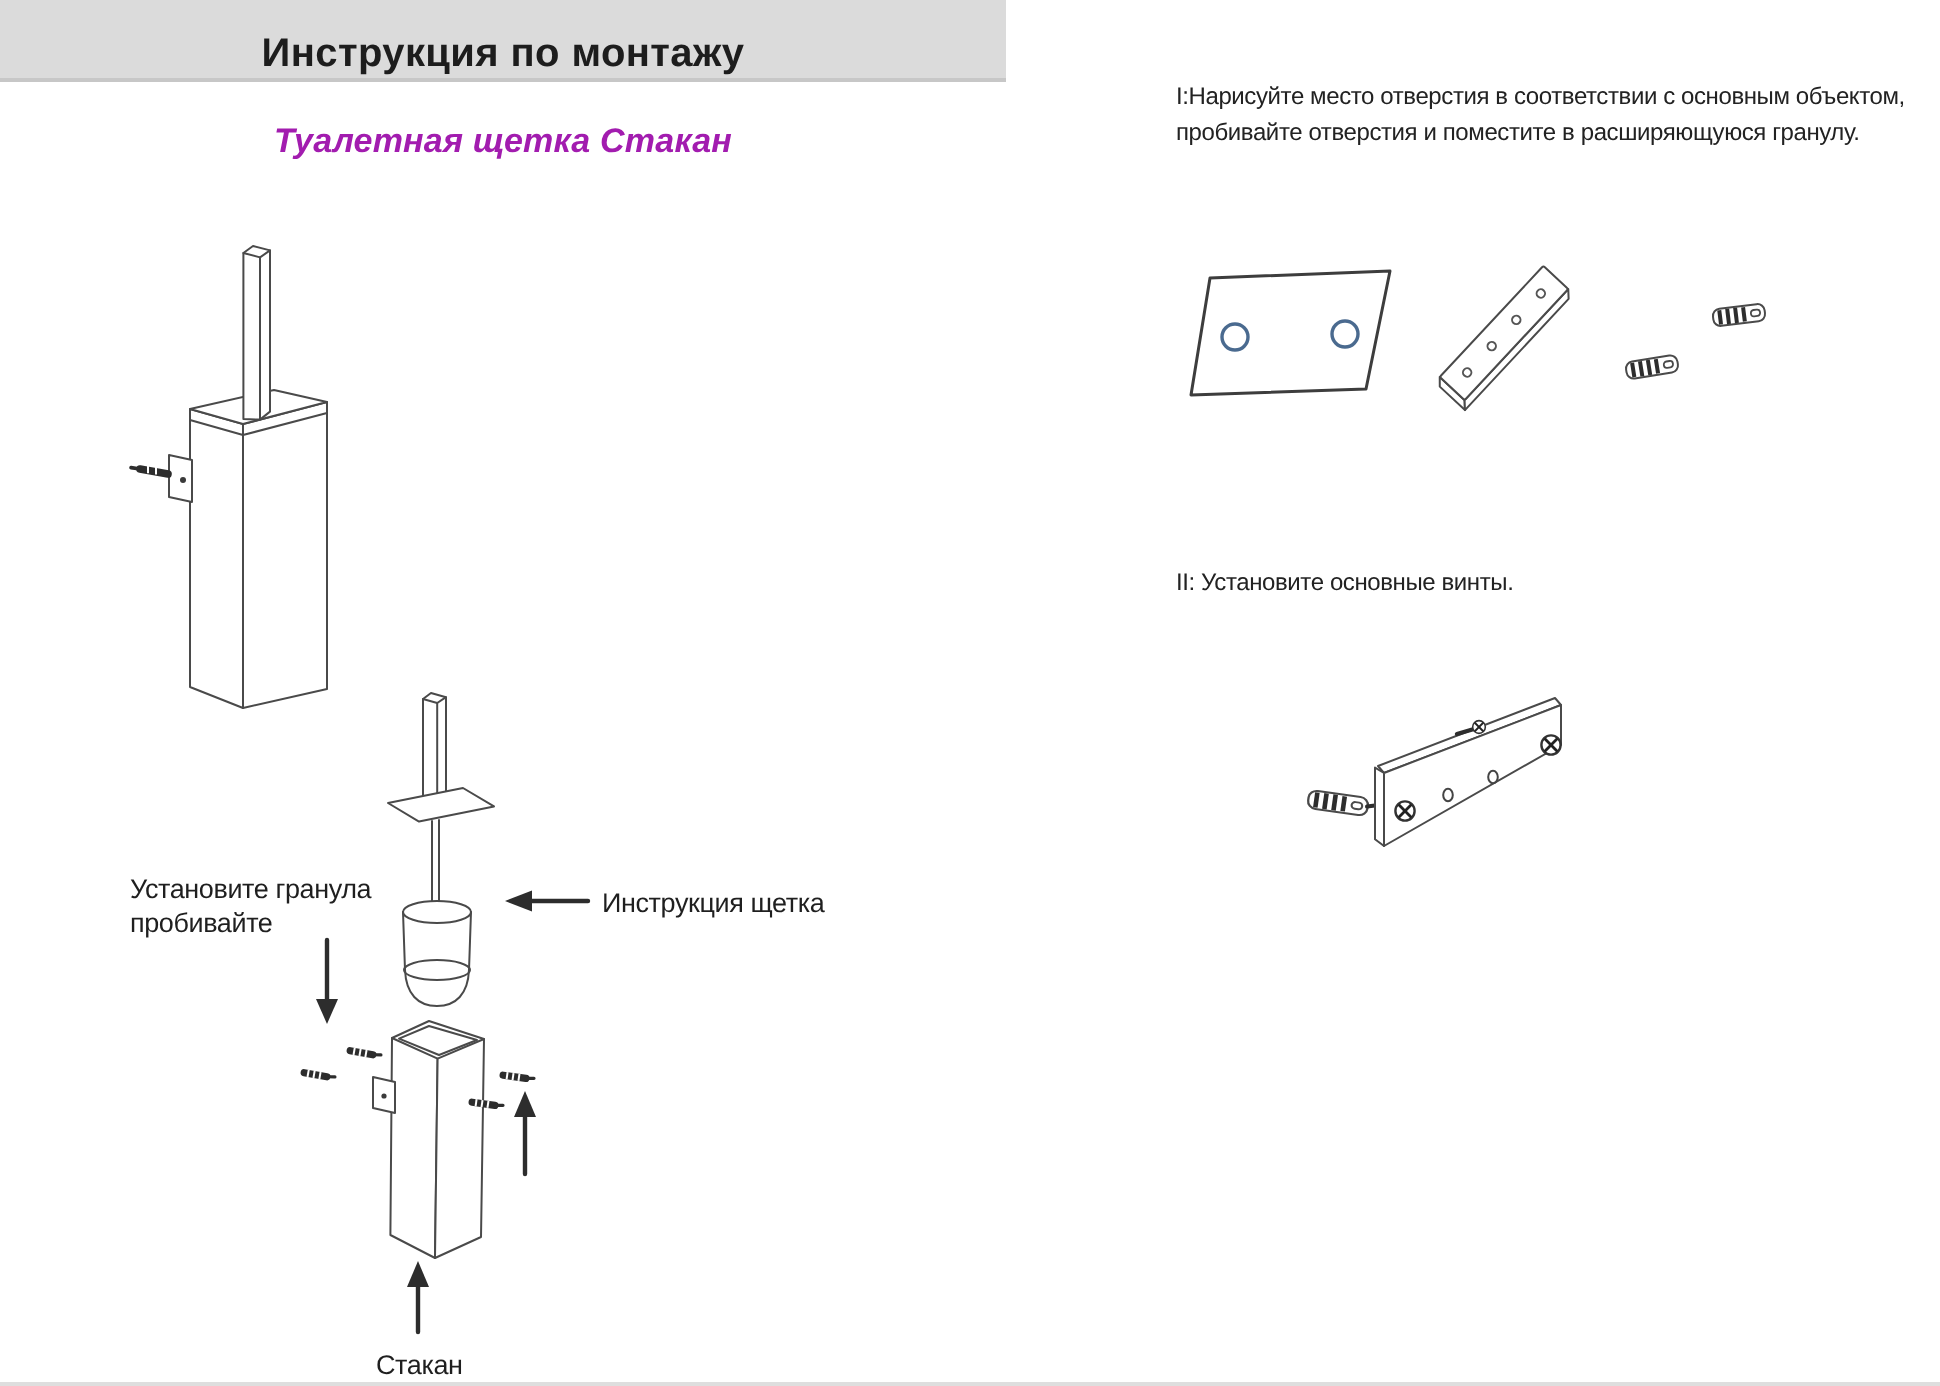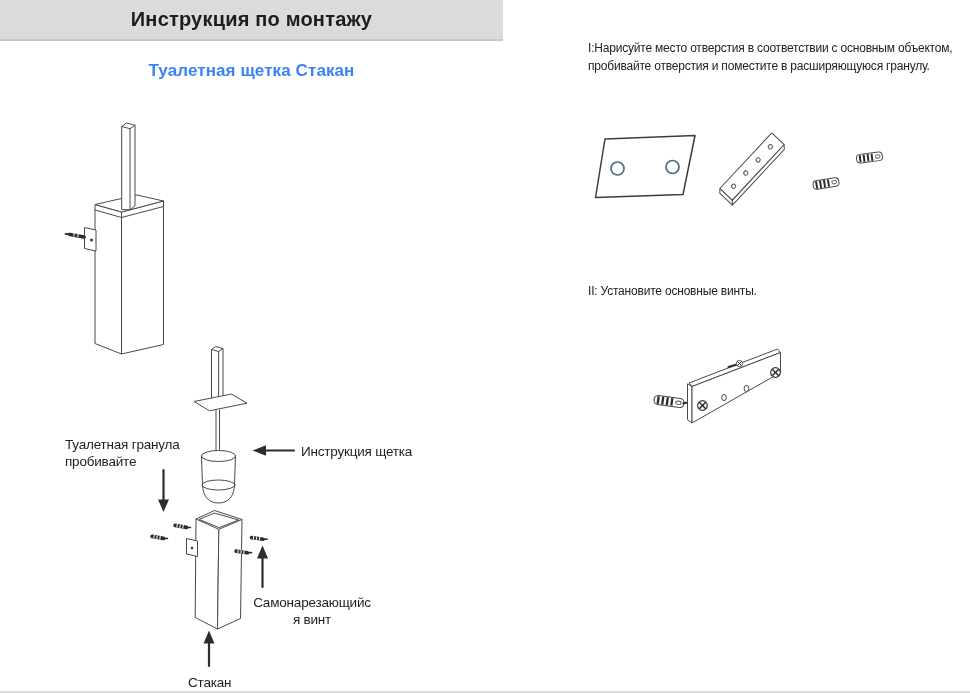--- a/index.html
+++ b/index.html
@@ -4,26 +4,26 @@
 <style>
   *{margin:0;padding:0;box-sizing:border-box}
   html,body{background:#ffffff}
   .page{
     position:relative;width:970px;height:693px;background:#ffffff;
     font-family:"Liberation Sans",sans-serif;color:#262626;overflow:hidden;
   }
   .banner{
     position:absolute;left:0;top:0;width:503px;height:41px;
     background:#dbdbdb;border-bottom:2px solid #c7c7c7;
-    display:flex;align-items:center;justify-content:center;
+    display:flex;align-items:flex-end;justify-content:center;
   }
   .banner-title{font-size:20px;font-weight:600;color:#1d1d1d;letter-spacing:.2px}
   .subtitle{
     position:absolute;left:0;top:61px;width:503px;text-align:center;
-    font-size:17px;font-weight:600;color:#3b82f6;letter-spacing:.1px;
+    font-size:17px;font-weight:600;color:#a21caf;letter-spacing:.1px;font-style:italic;
   }
   .step-text{
     position:absolute;font-size:12px;letter-spacing:-0.2px;line-height:1.5;
     color:#222;
   }
   .step1{left:588px;top:39px;width:388px}
   .step2{left:588px;top:282px;width:388px}
   .lbl{position:absolute;font-size:13.5px;letter-spacing:-0.2px;line-height:17px;color:#1f1f1f}
   .lbl-line{display:block}
   .lbl-granule{left:65px;top:436px;width:125px}
@@ -46,28 +46,24 @@
   <header class="banner">
     <div class="banner-title">Инструкция по монтажу</div>
   </header>
 
   <div class="subtitle">Туалетная щетка Стакан</div>
 
   <div class="step-text step1">I:Нарисуйте место отверстия в соответствии с основным объектом, пробивайте отверстия и поместите в расширяющуюся гранулу.</div>
   <div class="step-text step2">II: Установите основные винты.</div>
 
   <div class="lbl lbl-granule">
-    <span class="lbl-line">Туалетная гранула</span>
+    <span class="lbl-line">Установите гранула</span>
     <span class="lbl-line">пробивайте</span>
   </div>
   <div class="lbl lbl-brush">Инструкция щетка</div>
-  <div class="lbl lbl-screw">
-    <span class="lbl-line">Самонарезающийс</span>
-    <span class="lbl-line">я винт</span>
-  </div>
   <div class="lbl lbl-body">Стакан</div>
 
   <svg class="art" viewBox="0 0 970 693" xmlns="http://www.w3.org/2000/svg">
     <defs>
       <g id="screw">
         <line x1="-6.5" y1="0" x2="5" y2="0" stroke="#2d2d2d" stroke-width="3.6" stroke-linecap="round"></line>
         <line x1="5" y1="0" x2="9" y2="-0.6" stroke="#2d2d2d" stroke-width="1.6" stroke-linecap="round"></line>
         <line x1="-4.5" y1="-1.8" x2="-4.5" y2="1.8" stroke="#ffffff" stroke-width="1"></line>
         <line x1="-1.5" y1="-1.8" x2="-1.5" y2="1.8" stroke="#ffffff" stroke-width="1"></line>
         <line x1="1.5" y1="-1.8" x2="1.5" y2="1.8" stroke="#ffffff" stroke-width="1"></line>

